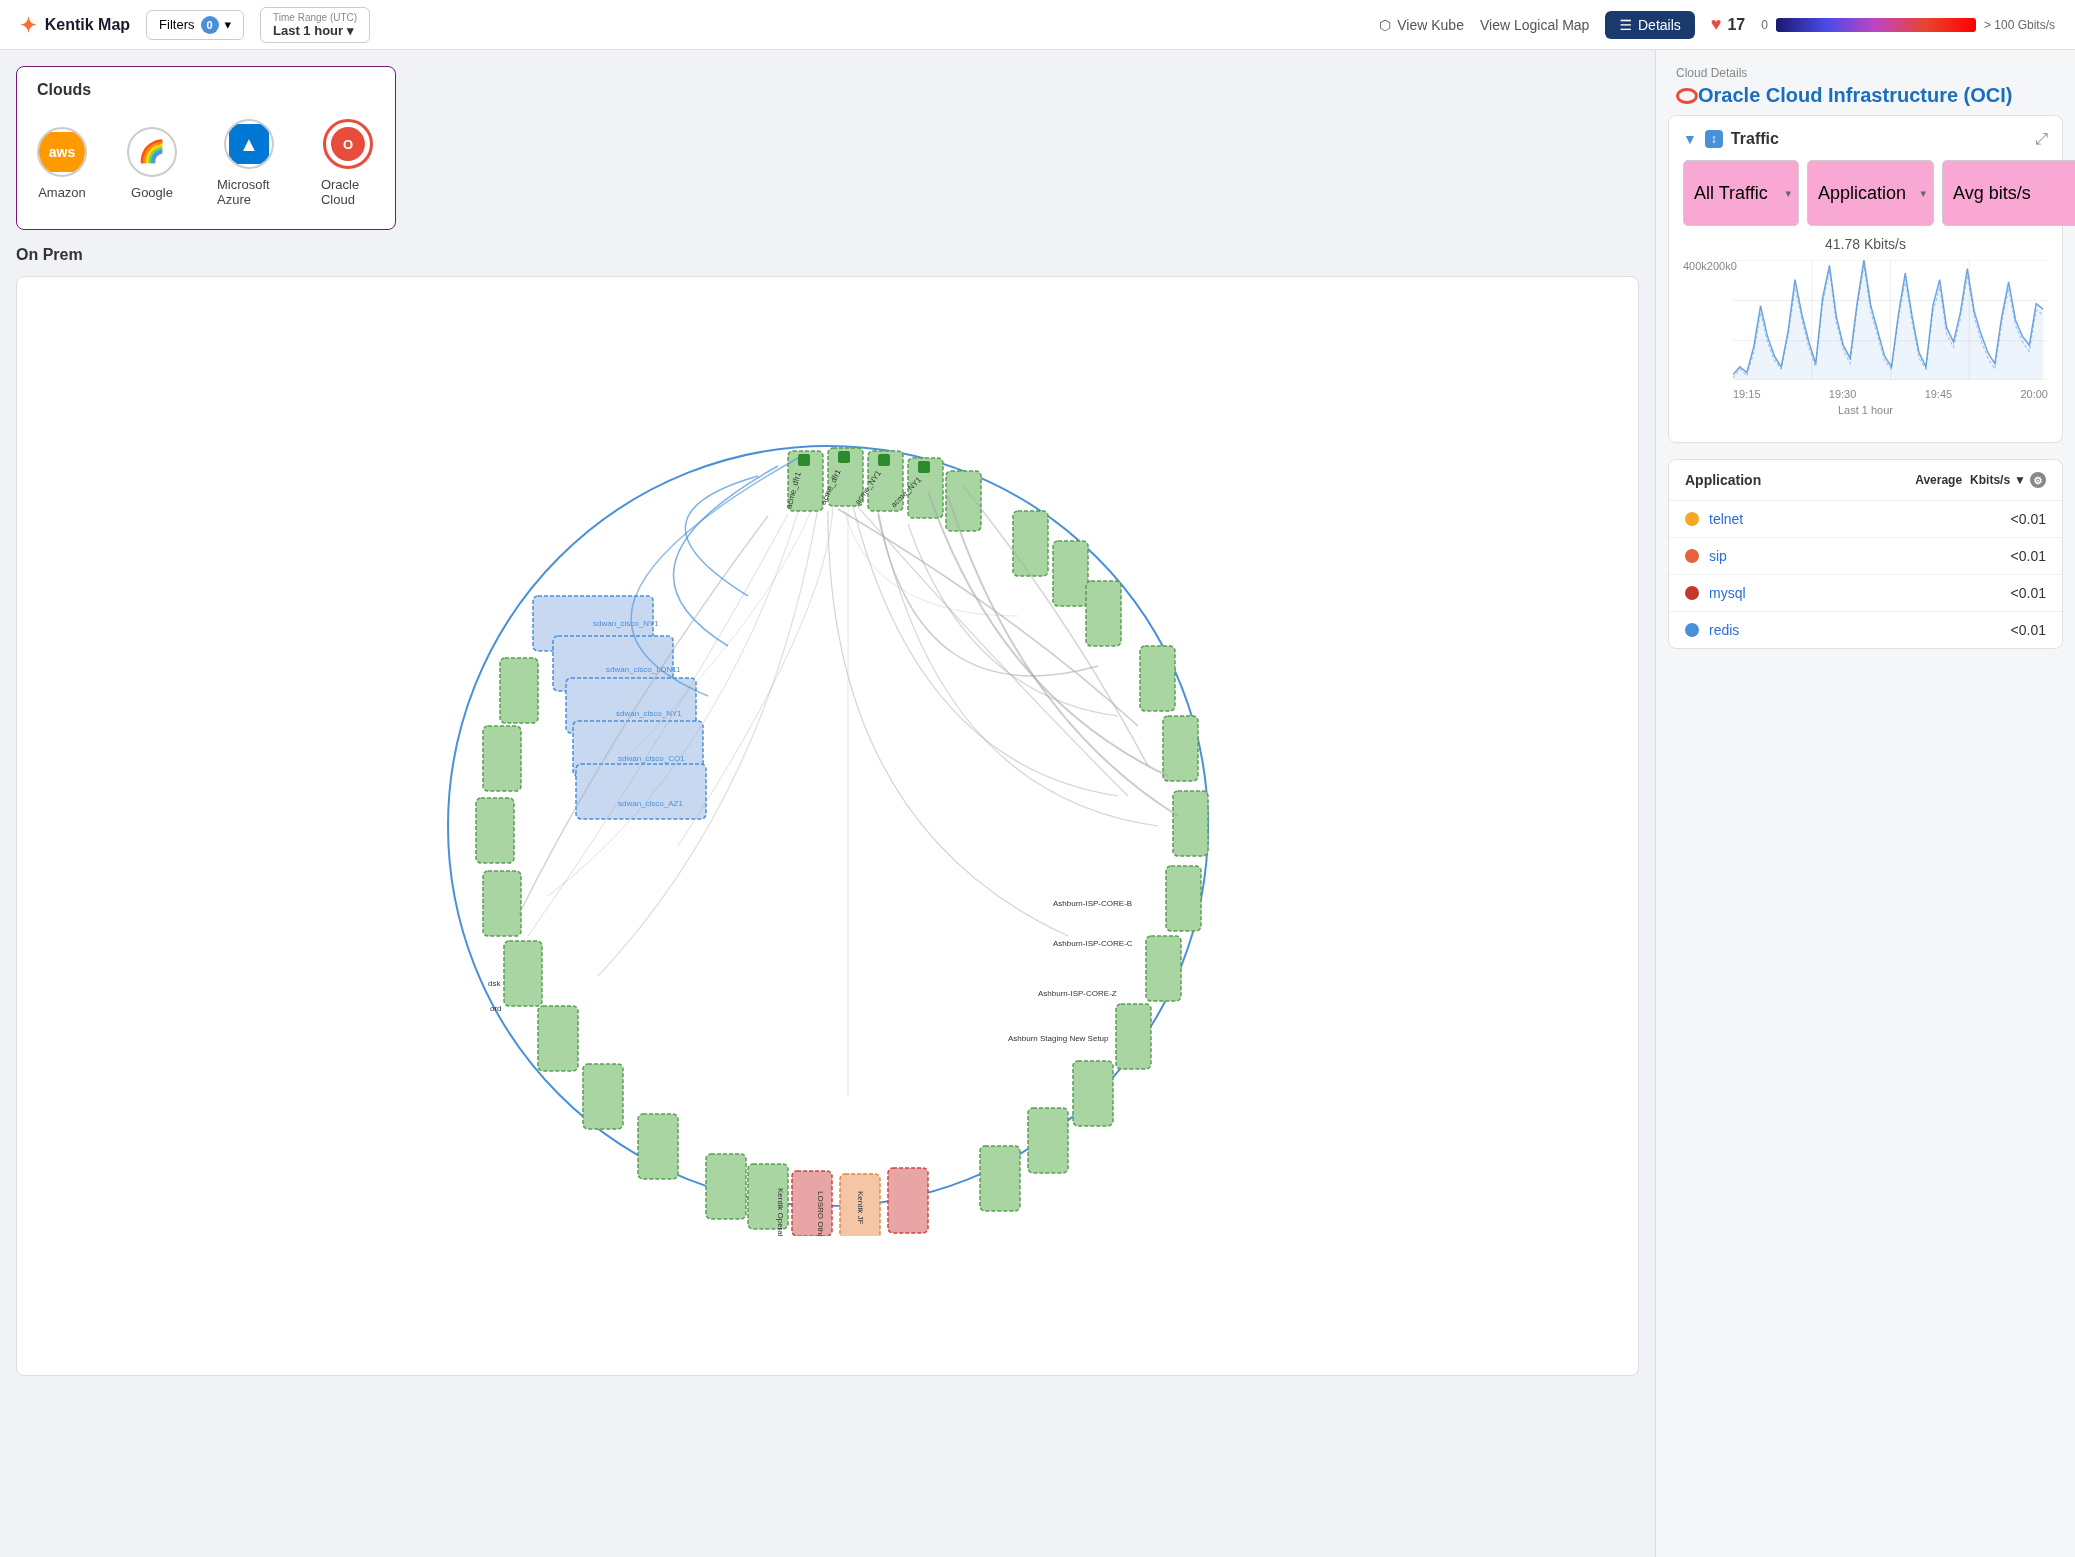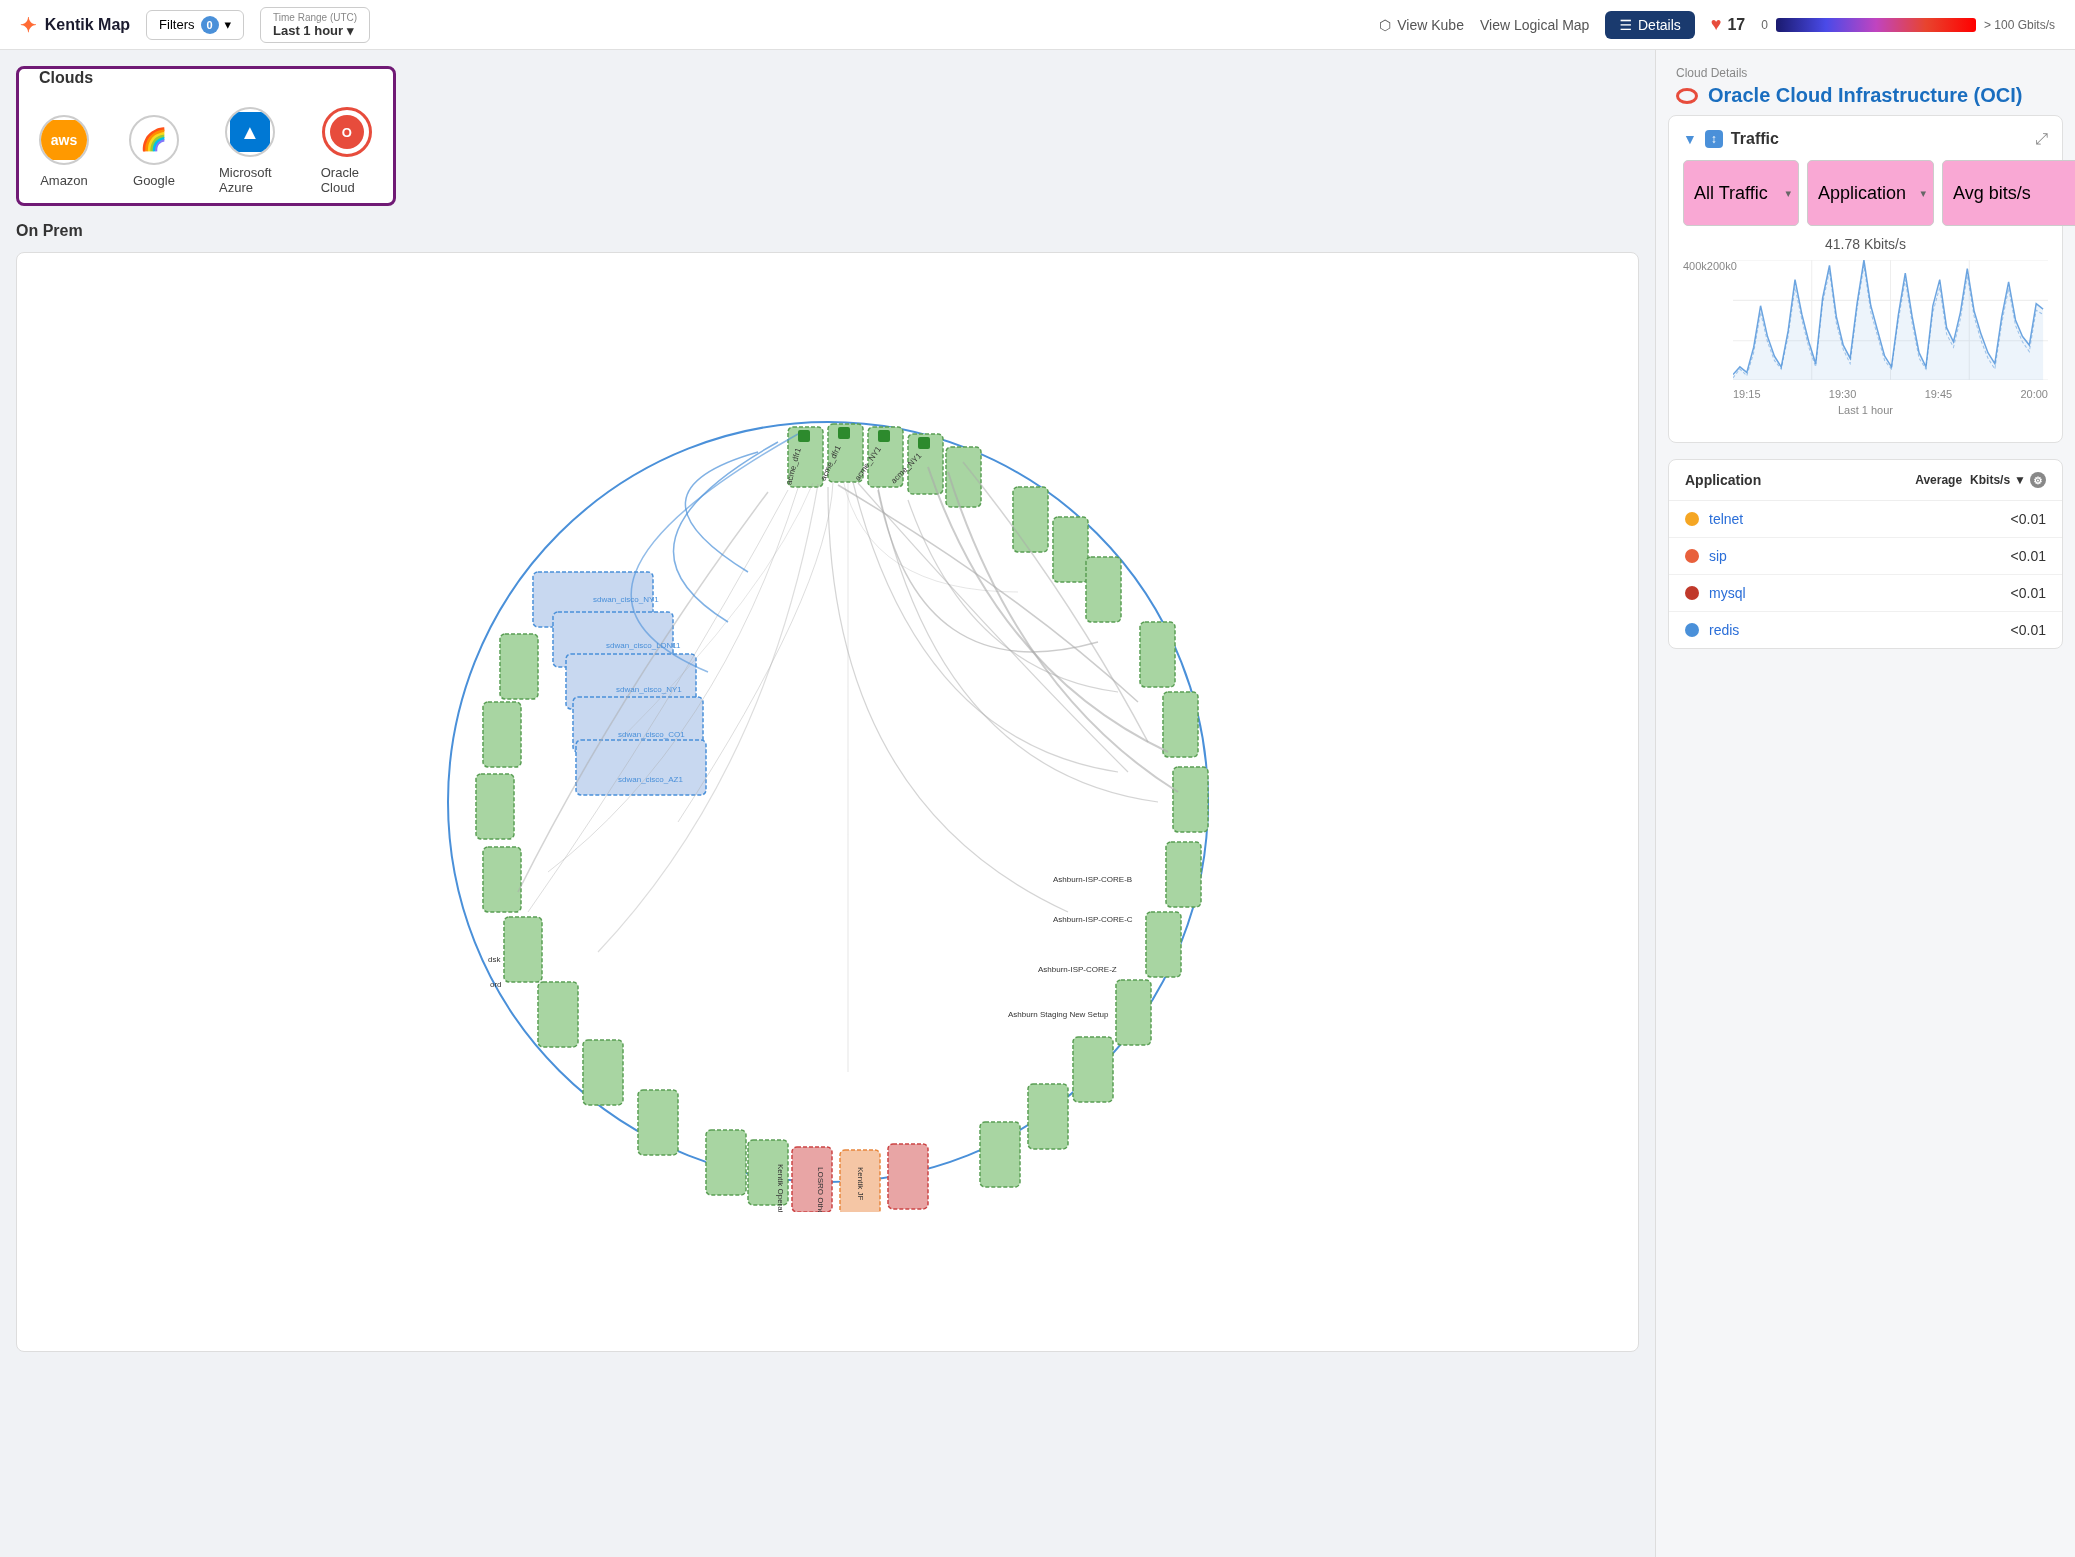--- a/index.html
+++ b/index.html
@@ -34,41 +34,41 @@
     .cloud-item { display: flex; flex-direction: column; align-items: center; gap: 8px; font-size: 13px; color: #444; }
     .cloud-logo { width: 50px; height: 50px; border-radius: 50%; border: 2px solid #ccc; display: flex; align-items: center; justify-content: center; background: #fff; overflow: hidden; }
     .cloud-logo.oracle-selected { border: 3px solid #e74c3c; }
     .aws-logo { background: #ff9900; color: #fff; font-weight: 700; font-size: 14px; border-radius: 6px; padding: 6px; width: 49px; height: 40px; display: flex; align-items: center; justify-content: center; }
     .google-logo { font-size: 22px; }
     .azure-logo { background: #0078d4; color: #fff; font-size: 20px; border-radius: 4px; width: 40px; height: 40px; display: flex; align-items: center; justify-content: center; }
     .oracle-logo { background: #e74c3c; color: #fff; font-size: 13px; font-weight: 700; border-radius: 50%; width: 34px; height: 34px; display: flex; align-items: center; justify-content: center; }
 
     
     .top-row { display: flex; gap: 20px; margin-bottom: 16px; }
-    .clouds-box { background: #fff; border: 3px solid #701a75; border-radius: 8px; padding: 0 20px; flex: 0 0 380px; }
+    .clouds-box { background: #fff; border: 1px solid #701a75; border-radius: 8px; padding: 14px 20px; flex: 0 0 380px; }
     .internet-box { background: #fff; border: 2px solid #4a90d9; border-radius: 8px; padding: 14px 20px; flex: 1; }
     .internet-tabs { display: flex; gap: 20px; margin-bottom: 14px; }
     .internet-tab { font-size: 14px; cursor: pointer; color: #666; padding-bottom: 4px; }
     .internet-tab.active { color: #4a90d9; border-bottom: 2px solid #4a90d9; font-weight: 600; }
     .color-swatches { display: flex; gap: 6px; flex-wrap: wrap; }
     .swatch { width: 32px; height: 22px; border-radius: 3px; }
 
     
     .on-prem-section { }
     .on-prem-box { background: #fff; border: 1px solid #ddd; border-radius: 8px; padding: 10px; position: relative; height: 1100px; overflow: hidden; }
 
     
     .chord-container { position: relative; width: 100%; height: 100%; display: flex; align-items: center; justify-content: center; }
     .chord-svg { width: 820px; height: 820px; }
 
     
     .right-panel { width: 420px; background: #f5f6f8; border-left: 1px solid #ddd; padding: 0; overflow-y: auto; }
     .cloud-details-header { padding: 16px 20px 8px; }
     .cloud-details-label { font-size: 12px; color: #888; margin-bottom: 4px; }
-    .cloud-details-title-row { display: flex; align-items: center; gap: 10px; }
+    .cloud-details-title-row { display: flex; align-items: center; }
     .oci-oval { width: 22px; height: 16px; border: 3px solid #e74c3c; border-radius: 50%; }
     .oci-title { font-size: 20px; font-weight: 700; color: #1a6ebf; }
 
     
     .traffic-panel { background: #fff; border: 1px solid #e0e0e0; border-radius: 8px; margin: 0 12px 16px; padding: 14px; }
     .traffic-panel-header { display: flex; align-items: center; justify-content: space-between; margin-bottom: 12px; }
     .traffic-panel-title { display: flex; align-items: center; gap: 8px; font-size: 16px; font-weight: 600; }
     .traffic-icon { background: #4a90d9; color: #fff; border-radius: 4px; padding: 2px 6px; font-size: 12px; }
     .expand-icon { cursor: pointer; color: #888; font-size: 16px; }
     .traffic-controls { display: flex; gap: 8px; margin-bottom: 10px; }

